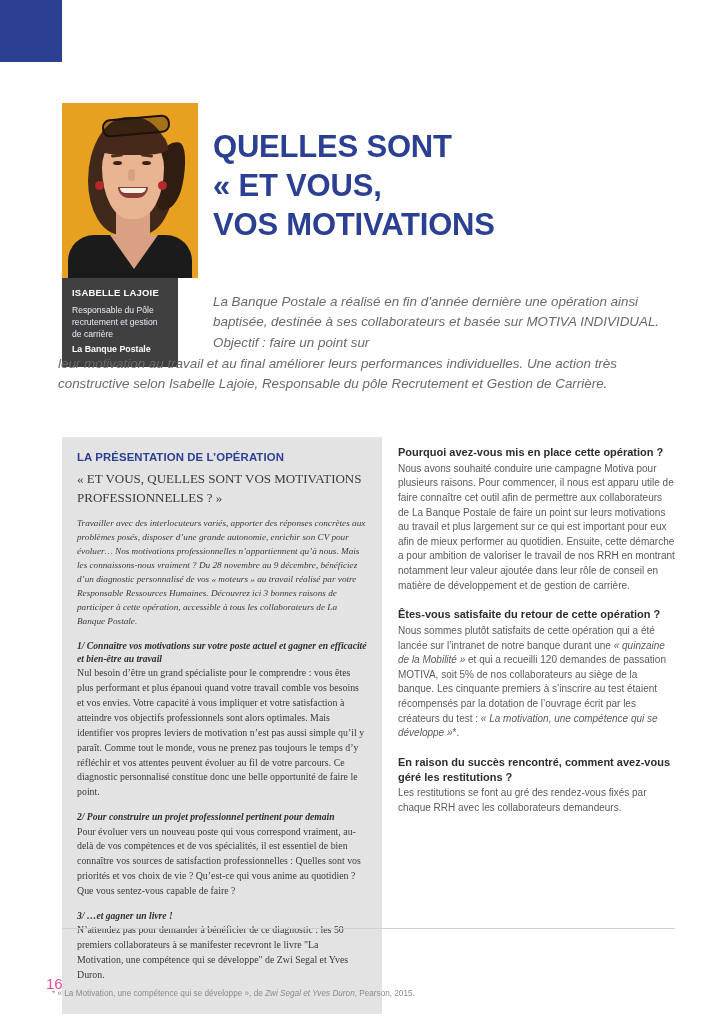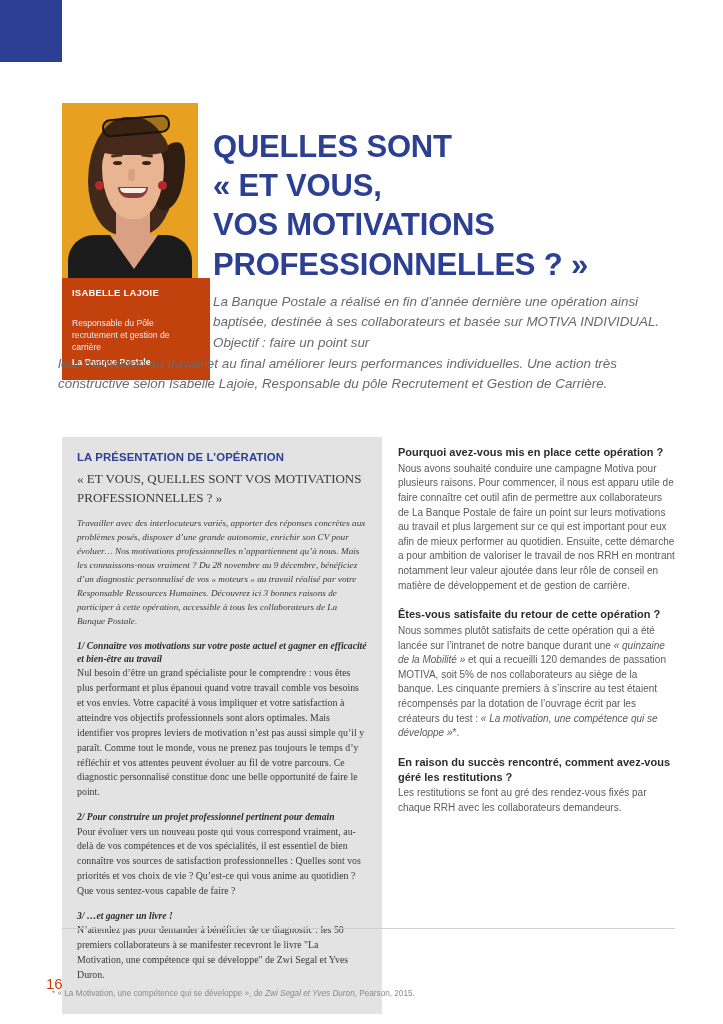--- a/index.html
+++ b/index.html
@@ -143,36 +143,36 @@
   .p-collar-v {
     position: absolute;
     left: 48px; top: 132px;
     width: 0; height: 0;
     border-left: 24px solid transparent;
     border-right: 24px solid transparent;
     border-top: 34px solid #d9a083;
   }
 
   #portrait-caption {
-    width: 148px;
-    background: #c2410c;
+    width: 116px;
+    background: #404040;
     color: #ffffff;
     padding: 9px 10px 12px 10px;
     box-sizing: border-box;
   }
   #portrait-caption .cap-name {
     font-weight: bold;
     font-size: 9.5px;
     letter-spacing: .2px;
     line-height: 1.35;
   }
   #portrait-caption .cap-role {
     font-size: 8.6px;
     line-height: 1.4;
-    margin-top: 17px;
+    margin-top: 4px;
     color: #e9ecf6;
   }
   #portrait-caption .cap-org {
     font-weight: bold;
     font-size: 8.8px;
     line-height: 1.4;
     margin-top: 3px;
   }
 
   
@@ -306,21 +306,21 @@
     color: #8a8a8a;
   }
   #footnote em { font-style: italic; }
 
   
   #page-number {
     position: absolute;
     left: 46px;
     top: 975px;
     font-size: 15px;
-    color: #c2410c;
+    color: #ec4899;
   }
 </style>
 </head>
 <body>
 
 <div id="corner-block"></div>
 
 <div id="portrait-card">
   <div id="portrait-photo">
     <div class="p-hair-back"></div>
@@ -345,21 +345,20 @@
     <div class="cap-name">ISABELLE LAJOIE</div>
     <div class="cap-role">Responsable du Pôle recrutement et gestion de carrière</div>
     <div class="cap-org">La Banque Postale</div>
   </div>
 </div>
 
 <h1 id="headline">
   <span class="hl-line">QUELLES SONT</span>
   <span class="hl-line">« ET VOUS,</span>
   <span class="hl-line">VOS MOTIVATIONS</span>
-  <span class="hl-line">PROFESSIONNELLES ? »</span>
 </h1>
 
 <div id="standfirst">
   <div>La Banque Postale a réalisé en fin d’année dernière une opération ainsi baptisée, destinée à ses collaborateurs et basée sur MOTIVA INDIVIDUAL. Objectif : faire un point sur</div>
   <div class="sf-wide">leur motivation au travail et au final améliorer leurs performances individuelles. Une action très constructive selon Isabelle Lajoie, Responsable du pôle Recrutement et Gestion de Carrière.</div>
 </div>
 
 <section id="left-panel">
   <h2 class="panel-title">LA PRÉSENTATION DE L’OPÉRATION</h2>
   <p class="serif-quote">« ET VOUS, QUELLES SONT VOS MOTIVATIONS PROFESSIONNELLES ? »</p>

